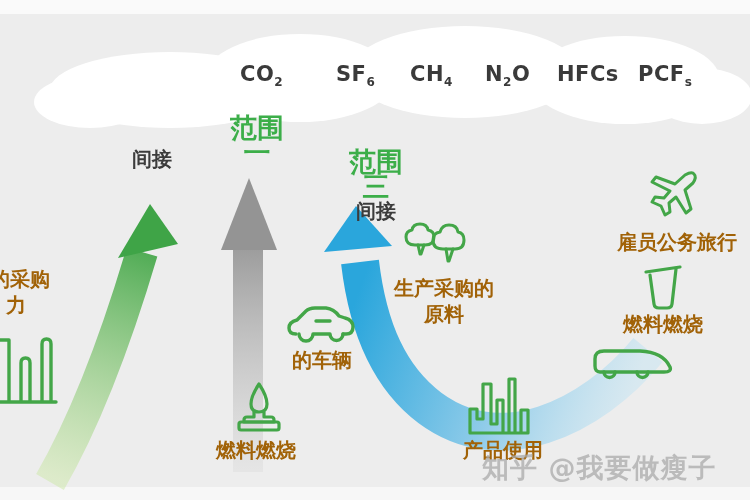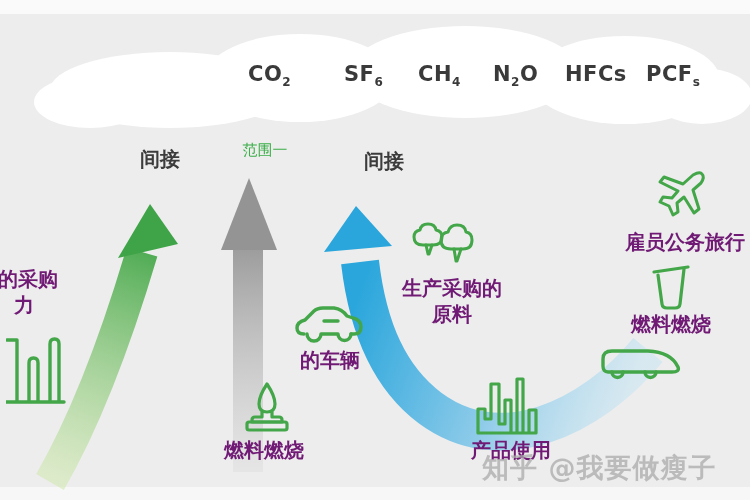--- a/index.html
+++ b/index.html
@@ -1,38 +1,38 @@
 <!DOCTYPE html>
 <html><head>
 <meta charset="utf-8">
 <style>
   html,body{margin:0;padding:0;}
   body{width:750px;height:500px;overflow:hidden;background:#ededed;
        font-family:"DejaVu Sans","Liberation Sans",sans-serif;}
   .stage{position:relative;width:750px;height:500px;overflow:hidden;}
   #bg{position:absolute;left:0;top:0;z-index:0;}
-  .layer{position:absolute;left:12px;top:0;width:640px;height:500px;z-index:2;pointer-events:none;}
+  .layer{position:absolute;left:4px;top:0;width:640px;height:500px;z-index:2;pointer-events:none;}
 
   
   .gas{position:absolute;top:62px;font-size:21px;font-weight:600;color:#3a3a3a;letter-spacing:.5px;}
   .gas sub{font-size:12px;}
   .gas-1{left:236px}.gas-2{left:332px}.gas-3{left:406px}
   .gas-4{left:481px}.gas-5{left:553px}.gas-6{left:634px}
 
   
   .scope{position:absolute;text-align:center;line-height:25px;}
-  .scope .name{font-size:15px;font-weight:400;color:#3cae49;display:block;margin-top:23px;}
+  .scope .name{font-size:27px;font-weight:700;color:#3cae49;display:block;}
   .scope .mode{font-size:20px;font-weight:700;color:#3c3c3c;display:block;}
   .scope-1{left:214px;top:115px;width:78px;}
   .scope-2{left:108px;top:147px;width:80px;}
   .scope-3{left:332px;top:149px;width:80px;}
 
   
   .cap{position:absolute;text-align:center;font-size:20px;font-weight:600;
-       color:#701a75;line-height:26px;white-space:nowrap;}
+       color:#a16207;line-height:26px;white-space:nowrap;}
   .cap span{display:block;}
   .cap-electricity{left:-14px;top:266px;text-align:left;}
   .cap-electricity .l2{margin-left:16px;}
   .cap-vehicles{left:268px;top:347px;width:100px;}
   .cap-fuel{left:200px;top:437px;width:104px;}
   .cap-materials{left:376px;top:275px;width:128px;}
   .cap-travel{left:600px;top:229px;width:146px;}
   .cap-waste{left:604px;top:311px;width:110px;}
   .cap-contractor{left:554px;top:391px;width:148px;}
   .cap-product{left:446px;top:437px;width:106px;}
@@ -113,20 +113,21 @@
         <span class="gas gas-6">PCF<sub>s</sub></span>
       </div>
 
     <div class="scope scope-1">
       <span class="name">范围一</span>
     </div>
     <div class="scope scope-2">
       <span class="mode">间接</span>
     </div>
     <div class="scope scope-3">
+      <span class="name">范围三</span>
       <span class="mode">间接</span>
     </div>
 
     <div class="icon ic-factory">
       <svg width="62" height="72" viewBox="0 0 62 72" fill="none" stroke="#43a648" stroke-width="3.4" stroke-linecap="round" stroke-linejoin="round">
         <path d="M1 4 H11 M11 4 V66 M23 66 V27 Q23 22 27.5 22 Q32 22 32 27 V66 M44 66 V8 Q44 3 48.5 3 Q53 3 53 8 V66 M0 66 H58"></path>
       </svg>
     </div>
 
     <div class="icon ic-car">

